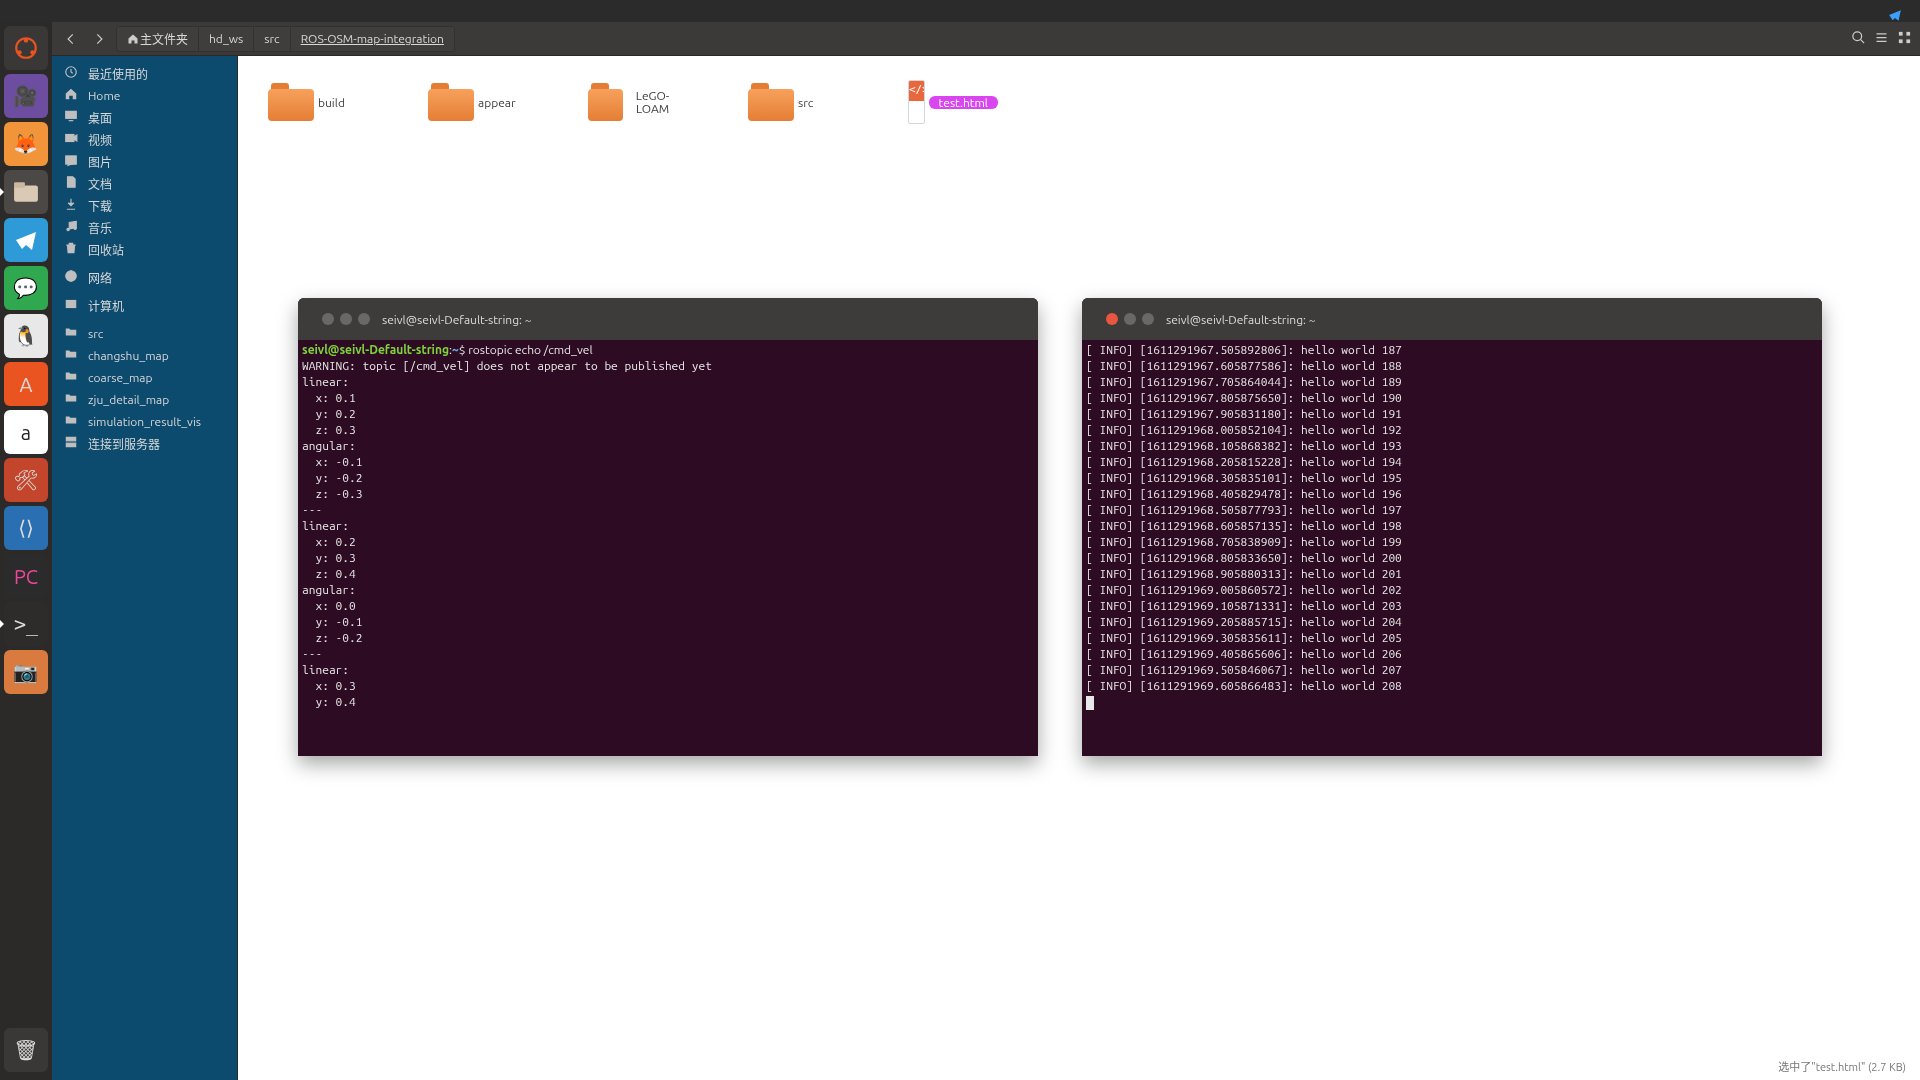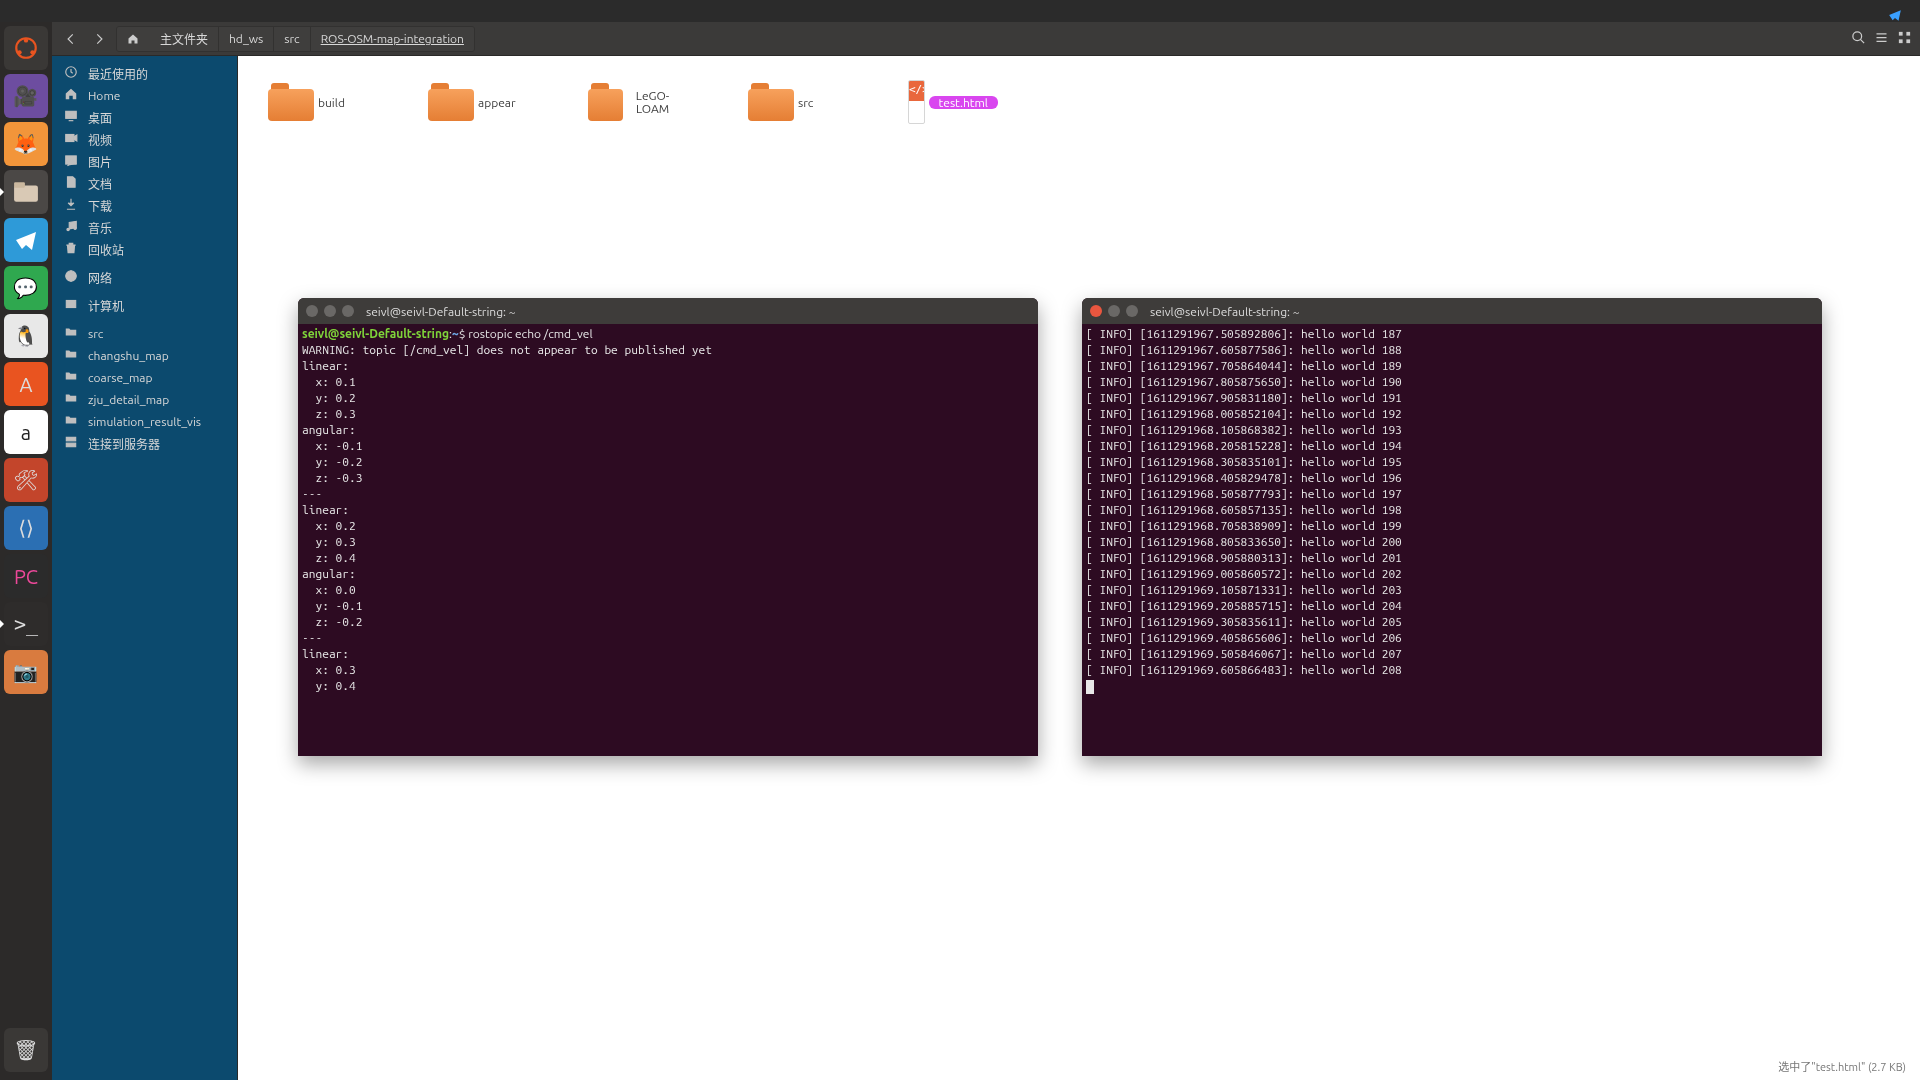--- a/index.html
+++ b/index.html
@@ -16,21 +16,21 @@
   
   .launcher { position:absolute; top:22px; left:0; width:52px; bottom:0; background:#2c2a29; display:flex; flex-direction:column; align-items:center; padding-top:4px; gap:4px; }
   .launcher .tile { width:44px; height:44px; border-radius:6px; display:flex; align-items:center; justify-content:center; font-size:20px; position:relative; }
   .launcher .tile.active::before { content:""; position:absolute; left:-5px; top:50%; transform:translateY(-50%); width:0; height:0; border-top:5px solid transparent; border-bottom:5px solid transparent; border-left:5px solid #fff; }
   .launcher .trash { margin-top:auto; margin-bottom:8px; }
 
   
   .nautilus { position:absolute; top:22px; left:52px; right:0; height:34px; background:#3b3a39; border-bottom:1px solid #2a2928; display:flex; align-items:center; gap:6px; padding:0 8px; }
   .nav-btn { width:22px; height:22px; display:flex; align-items:center; justify-content:center; border-radius:3px; color:#bbb; }
   .bc { display:flex; align-items:center; height:26px; border:1px solid #323130; border-radius:3px; overflow:hidden; }
-  .bc .seg { padding:0 10px; height:100%; display:flex; align-items:center; gap:21px; border-right:1px solid #323130; background:#3f3e3d; color:#d8d8d8; font-size:12px; }
+  .bc .seg { padding:0 10px; height:100%; display:flex; align-items:center; gap:1px; border-right:1px solid #323130; background:#3f3e3d; color:#d8d8d8; font-size:12px; }
   .bc .seg.last { border-right:none;text-decoration:underline; }
   .nautilus .right { margin-left:auto; display:flex; gap:8px; align-items:center; color:#bbb; }
 
   
   .sidebar { position:absolute; top:56px; left:52px; width:186px; bottom:0; background:#0c4a6e; border-right:1px solid #2a2928; padding-top:6px; overflow:hidden; }
   .sidebar .item { display:flex; align-items:center; gap:10px; padding:4px 12px; color:#d8d8d8; font-size:12px; height:22px; }
   .sidebar .item svg { width:14px; height:14px; fill:#bfbfbf; }
   .sidebar .space { height:6px; }
 
   
@@ -42,21 +42,21 @@
   .fitem.sel .name { background:#d946ef; color:#fff; border-radius:6px; padding:0 10px; }
   .folder-ico { width:46px; height:38px; position:relative; }
   .folder-ico::before { content:""; position:absolute; top:0; left:3px; width:18px; height:8px; background:#e57e34; border-radius:3px 3px 0 0; }
   .folder-ico::after { content:""; position:absolute; top:6px; left:0; right:0; bottom:0; background:linear-gradient(#f7a15c,#e57e34); border-radius:4px; }
   .html-ico { width:36px; height:44px; background:#fff; border:1px solid #d6d6d6; border-radius:2px; position:relative; overflow:hidden; }
   .html-ico::before { content:""; position:absolute; top:0; left:0; right:0; height:20px; background:#e9673c; }
   .html-ico::after { content:"</>"; position:absolute; top:2px; left:0; right:0; text-align:center; color:#fff; font-size:11px; font-family:monospace; }
 
   
   .term { position:absolute; background:#2d0b22; border-radius:6px 6px 0 0; overflow:hidden; box-shadow:0 8px 20px rgba(0,0,0,.35); }
-  .term .bar { height:26px; background:#3e3c3a; display:flex; align-items:center; gap:6px; padding:0 8px; font-size:12px; color:#ddd; }
+  .term .bar { height:42px; background:#3e3c3a; display:flex; align-items:center; gap:6px; padding:0 24px; font-size:12px; color:#ddd; }
   .wbtn { width:12px; height:12px; border-radius:50%; background:#6a6866; }
   .wbtn.close { background:#e06b3e; }
   .term pre { font-family:"Ubuntu Mono","DejaVu Sans Mono",monospace; font-size:12px; line-height:16px; padding:2px 4px; color:#e8e8e8; white-space:pre; }
   .term pre .g { color:#7fd43a; font-weight:bold; }
   .term pre .b { color:#6ea8e6; font-weight:bold; }
   .term pre .w { color:#e8e8e8; }
   .term .cursor { display:inline-block; width:8px; height:14px; background:#e8e8e8; vertical-align:middle; }
 
   .t1 { left:298px; top:298px; width:740px; height:458px; }
   .t2 { left:1082px; top:298px; width:740px; height:458px; }

